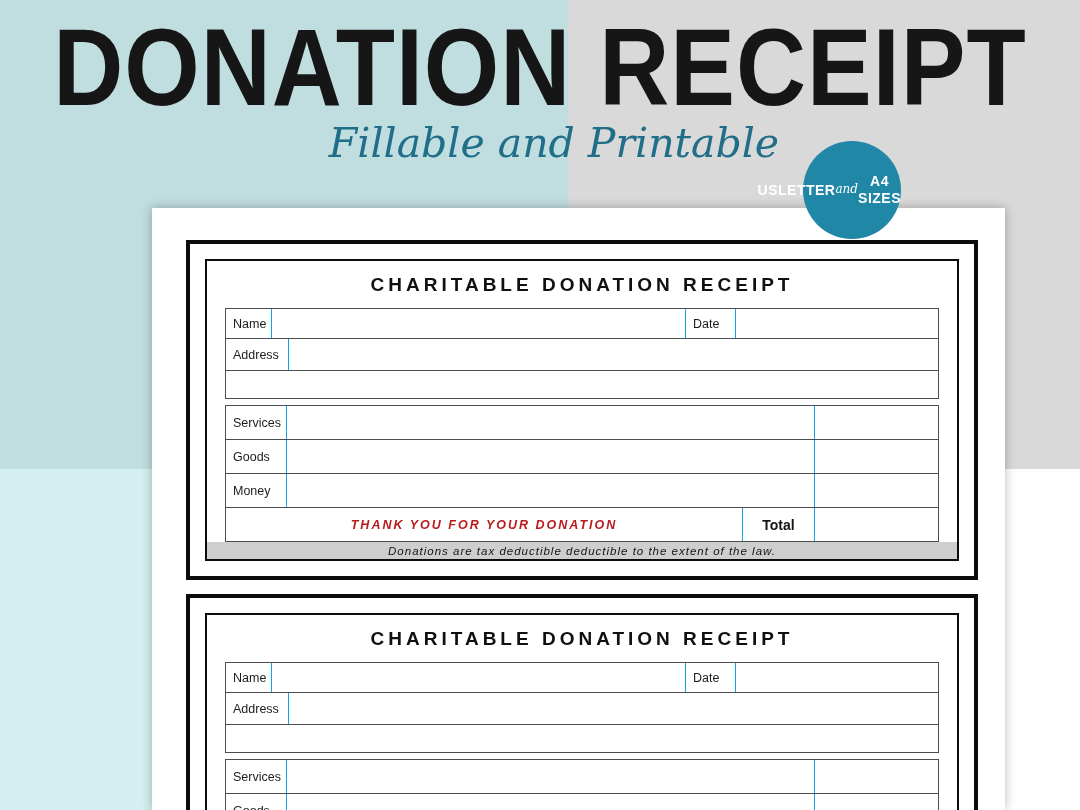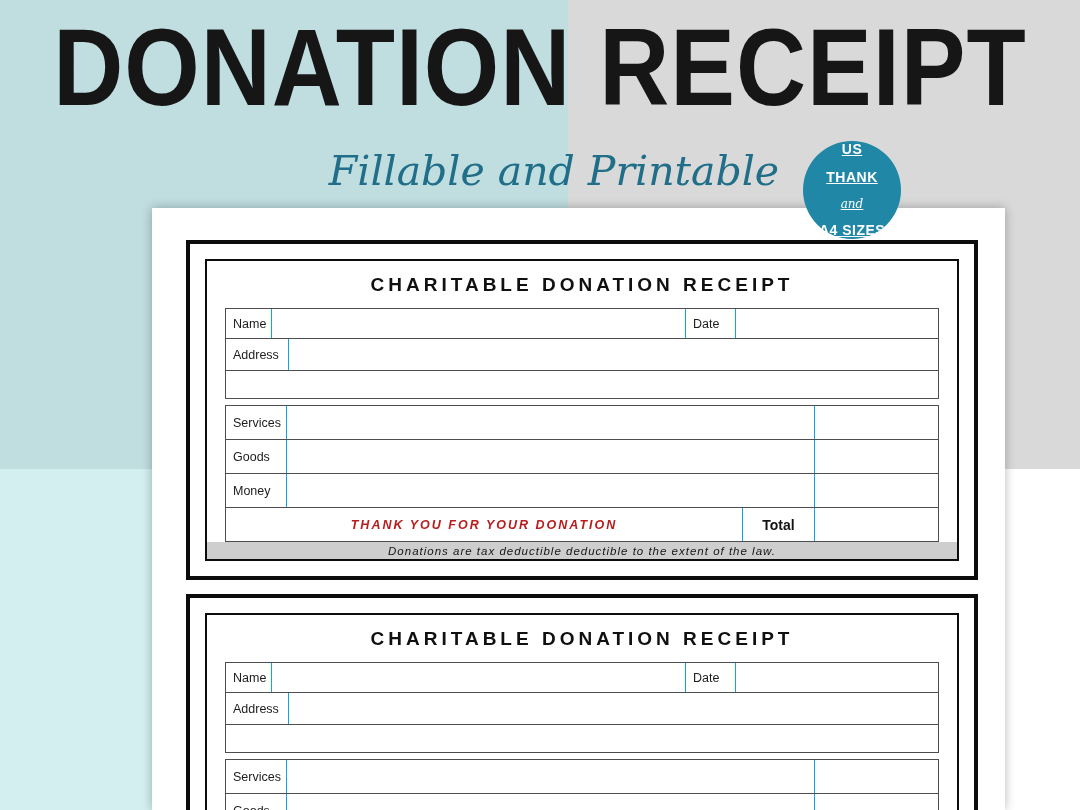--- a/index.html
+++ b/index.html
@@ -15,28 +15,28 @@
   .q-br{left:568px;top:469px;width:512px;height:341px;background:var(--bg-bottom-right,#ffffff);}
 
   
   .hero-title{
     position:absolute;left:0;top:12px;width:100%;text-align:center;
     font-size:97px;font-weight:bold;letter-spacing:1px;line-height:1;
     color:var(--title-black,#161616);transform:scale(1.0,1.13);transform-origin:top center;
     white-space:nowrap;z-index:1;
   }
   .hero-subtitle{
-    position:absolute;left:0;top:147px;width:100%;box-sizing:border-box;padding-left:28px;
+    position:absolute;left:0;top:119px;width:100%;box-sizing:border-box;padding-left:28px;
     text-align:center;font-family:"DejaVu Serif",serif;font-style:italic;
     font-size:41px;color:var(--script-teal,#206e88);z-index:1;
   }
   .size-badge{
     position:absolute;left:803px;top:141px;width:98px;height:98px;border-radius:50%;
-    background:var(--badge-teal,#2187a6);color:#fff;display:flex;flex-direction:column;
-    align-items:center;justify-content:space-between;text-align:center;z-index:3;text-decoration:underline;
+    background:var(--badge-teal,#2187a6);color:#fff;display:flex;
+    align-items:center;justify-content:flex-end;text-align:center;z-index:3;
   }
   .badge-line-bold{font-size:14px;font-weight:bold;line-height:1.2;letter-spacing:.5px;}
   .badge-line-script{font-family:"DejaVu Serif",serif;font-style:italic;font-size:12px;line-height:1.1;}
 
   
   .sheet{
     position:absolute;left:152px;top:208px;width:853px;height:602px;background:#fff;
     box-shadow:0 0 10px rgba(0,0,0,.28);overflow:hidden;z-index:2;
   }
   .card{
@@ -97,21 +97,21 @@
   <div class="quad q-tl"></div>
   <div class="quad q-tr"></div>
   <div class="quad q-bl"></div>
   <div class="quad q-br"></div>
 
   <div class="hero-title">DONATION RECEIPT</div>
   <div class="hero-subtitle">Fillable and Printable</div>
 
   <div class="size-badge">
     <div class="badge-line-bold">US</div>
-    <div class="badge-line-bold">THANK</div>
+    <div class="badge-line-bold">LETTER</div>
     <div class="badge-line-script">and</div>
     <div class="badge-line-bold">A4 SIZES</div>
   </div>
 
   <div class="sheet">
 
     <div class="card card-1">
       <div class="card-inner">
         <div class="card-heading">CHARITABLE DONATION RECEIPT</div>
 

